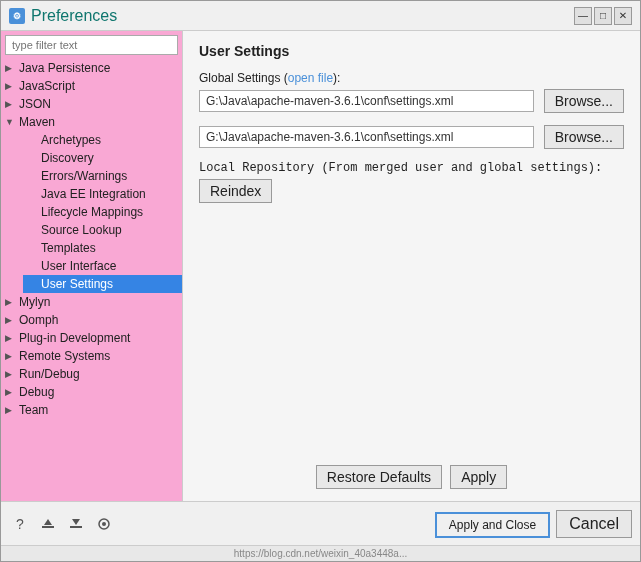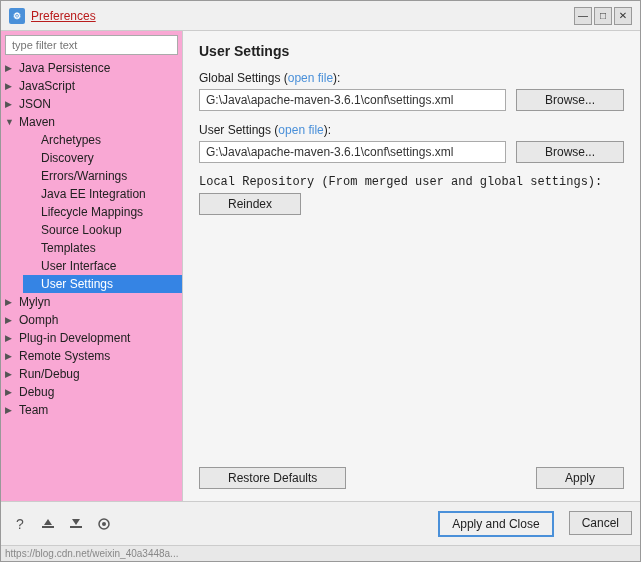--- a/index.html
+++ b/index.html
@@ -43,23 +43,22 @@
       background: #4a90d9;
       border-radius: 2px;
       display: flex;
       align-items: center;
       justify-content: center;
       color: white;
       font-size: 9px;
       font-weight: bold;
     }
     .title-text {
-      font-size: 12px;
-      color: #b91c1c;
-      text-decoration: underline;
+      font-size: 16px;
+      color: #0f766e;
     }
     .title-buttons {
       display: flex;
       gap: 2px;
     }
     .title-btn {
       width: 18px;
       height: 18px;
       border: 1px solid #999;
       background: #e0e0e0;
@@ -154,41 +153,41 @@
     .text-field {
       flex: 1;
       padding: 3px 6px;
       border: 1px solid #aaa;
       background: #fff;
       font-size: 12px;
       color: #333;
       outline: none;
     }
     .btn {
-      padding: 3px 28px;
+      padding: 3px 10px;
       background: #e8e8e8;
       border: 1px solid #999;
-      font-size: 12px;
+      font-size: 14px;
       cursor: pointer;
       color: #222;
       white-space: nowrap;
     }
     .update-btn {
       margin-bottom: 16px;
     }
     .local-repo-label {
       font-size: 12px;
       color: #222;
       margin-bottom: 4px;
       font-family: Liberation Mono, monospace;
     }
     .spacer { flex: 1; }
     .bottom-buttons {
       display: flex;
-      justify-content: space-between;
+      justify-content: center;
       gap: 8px;
       margin-top: 4px;
     }
 
     
     .bottom-bar {
       border-top: 1px solid #ccc;
       background: #f0f0f0;
       padding: 6px 8px;
       display: flex;
@@ -207,45 +206,45 @@
       display: flex;
       align-items: center;
       justify-content: center;
       cursor: pointer;
       color: #555;
       font-size: 14px;
       border: 1px solid transparent;
     }
     .bottom-right-buttons {
       display: flex;
-      gap: 15px;
-      align-items: flex-start;
+      gap: 6px;
+      align-items: flex-end;
       padding-left: 29px;
     }
     .apply-close-btn {
       padding: 4px 12px;
       background: #f0f0f0;
       border: 2px solid #4a90d9;
       font-size: 12px;
       cursor: pointer;
       color: #222;
     }
     .cancel-btn {
       padding: 4px 12px;
       background: #e8e8e8;
       border: 1px solid #999;
-      font-size: 12px;
+      font-size: 16px;
       cursor: pointer;
       color: #222;
     }
 
     .watermark {
       font-size: 10px;
       color: #888;
-      text-align: left;
+      text-align: center;
       padding: 2px 4px;
       background: #e8e8e8;
       border-top: 1px solid #ccc;
       overflow: hidden;
       white-space: nowrap;
     }
   </style>
 </head>
 <body>
 
@@ -361,23 +360,20 @@
       <div class="section-title">User Settings</div>
 
       <div class="field-label">
         <span>Global Settings (</span><a href="#">open file</a><span>):</span>
       </div>
       <div class="input-row">
         <input class="text-field" type="text" value="G:\Java\apache-maven-3.6.1\conf\settings.xml" style="">
         <button class="btn">Browse...</button>
       </div>
 
-      <div class="field-label">
-        <span>User Settings (</span><a href="#">open file</a><span>):</span>
-      </div>
       <div class="input-row">
         <input class="text-field" type="text" value="G:\Java\apache-maven-3.6.1\conf\settings.xml" style="">
         <button class="btn">Browse...</button>
       </div>
 
 
       <div class="local-repo-label">Local Repository (From merged user and global settings):</div>
       <div class="input-row">
         <button class="btn">Reindex</button>
       </div>

